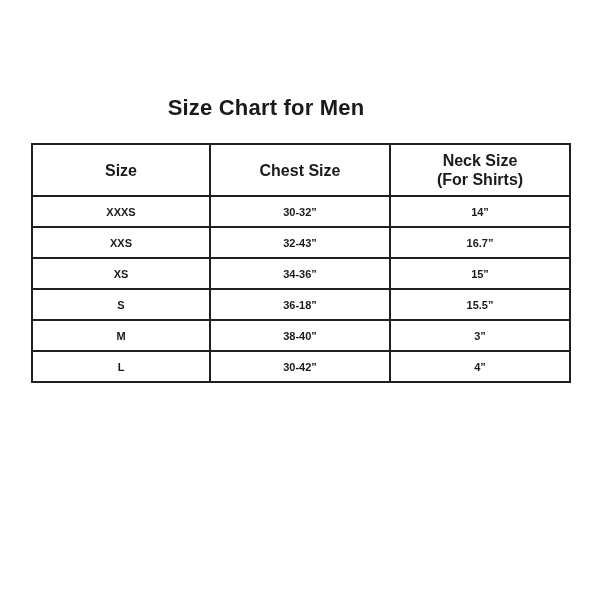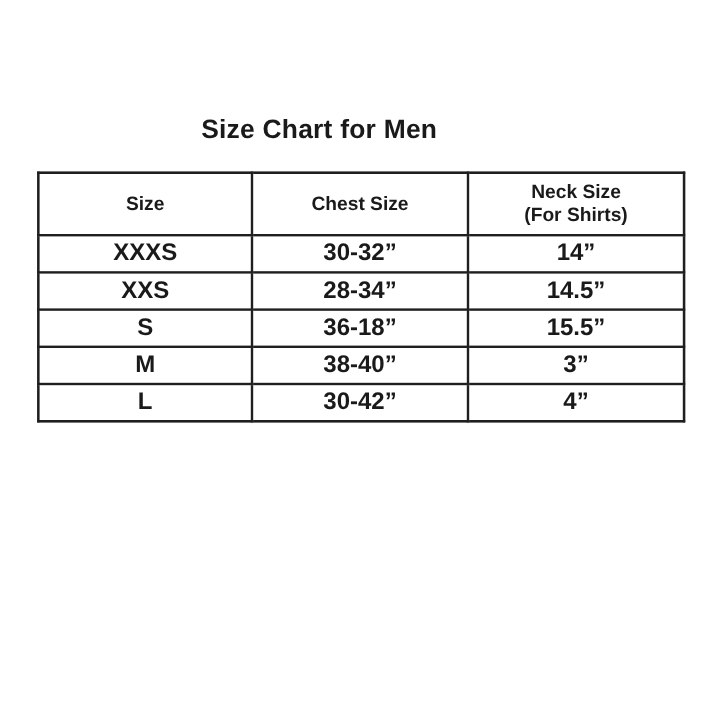--- a/index.html
+++ b/index.html
@@ -29,40 +29,40 @@
     letter-spacing: 0.2px;
     color: #1a1a1a;
   }
   table.size-chart {
     position: absolute;
     left: 31px;
     top: 143px;
     width: 538px;
     border-collapse: collapse;
     table-layout: fixed;
-    background: #404040;
+    background: #d946ef;
   }
   table.size-chart th,
   table.size-chart td {
     border: 2px solid #1f1f1f;
     text-align: center;
     vertical-align: middle;
     font-weight: bold;
     padding: 0;
     background: #ffffff;
     color: #1a1a1a;
   }
   table.size-chart th {
     height: 50px;
     font-size: 16px;
     line-height: 19px;
   }
   table.size-chart td {
     height: 29px;
-    font-size: 20px;
+    font-size: 11px;
   }
   col.c1 { width: 178px; }
   col.c2 { width: 180px; }
   col.c3 { width: 180px; }
   .sub {
     display: block;
   }
 </style>
 </head>
 <body>
@@ -92,22 +92,27 @@
       </tr>
     </thead>
     <tbody>
       <tr>
         <td>XXXS</td>
         <td>30-32”</td>
         <td>14”</td>
       </tr>
       <tr>
         <td>XXS</td>
-        <td>28-34”</td>
-        <td>14.5”</td>
+        <td>32-43”</td>
+        <td>16.7”</td>
+      </tr>
+      <tr>
+        <td>XS</td>
+        <td>34-36”</td>
+        <td>15”</td>
       </tr>
       <tr>
         <td>S</td>
         <td>36-18”</td>
         <td>15.5”</td>
       </tr>
       <tr>
         <td>M</td>
         <td>38-40”</td>
         <td>3”</td>

